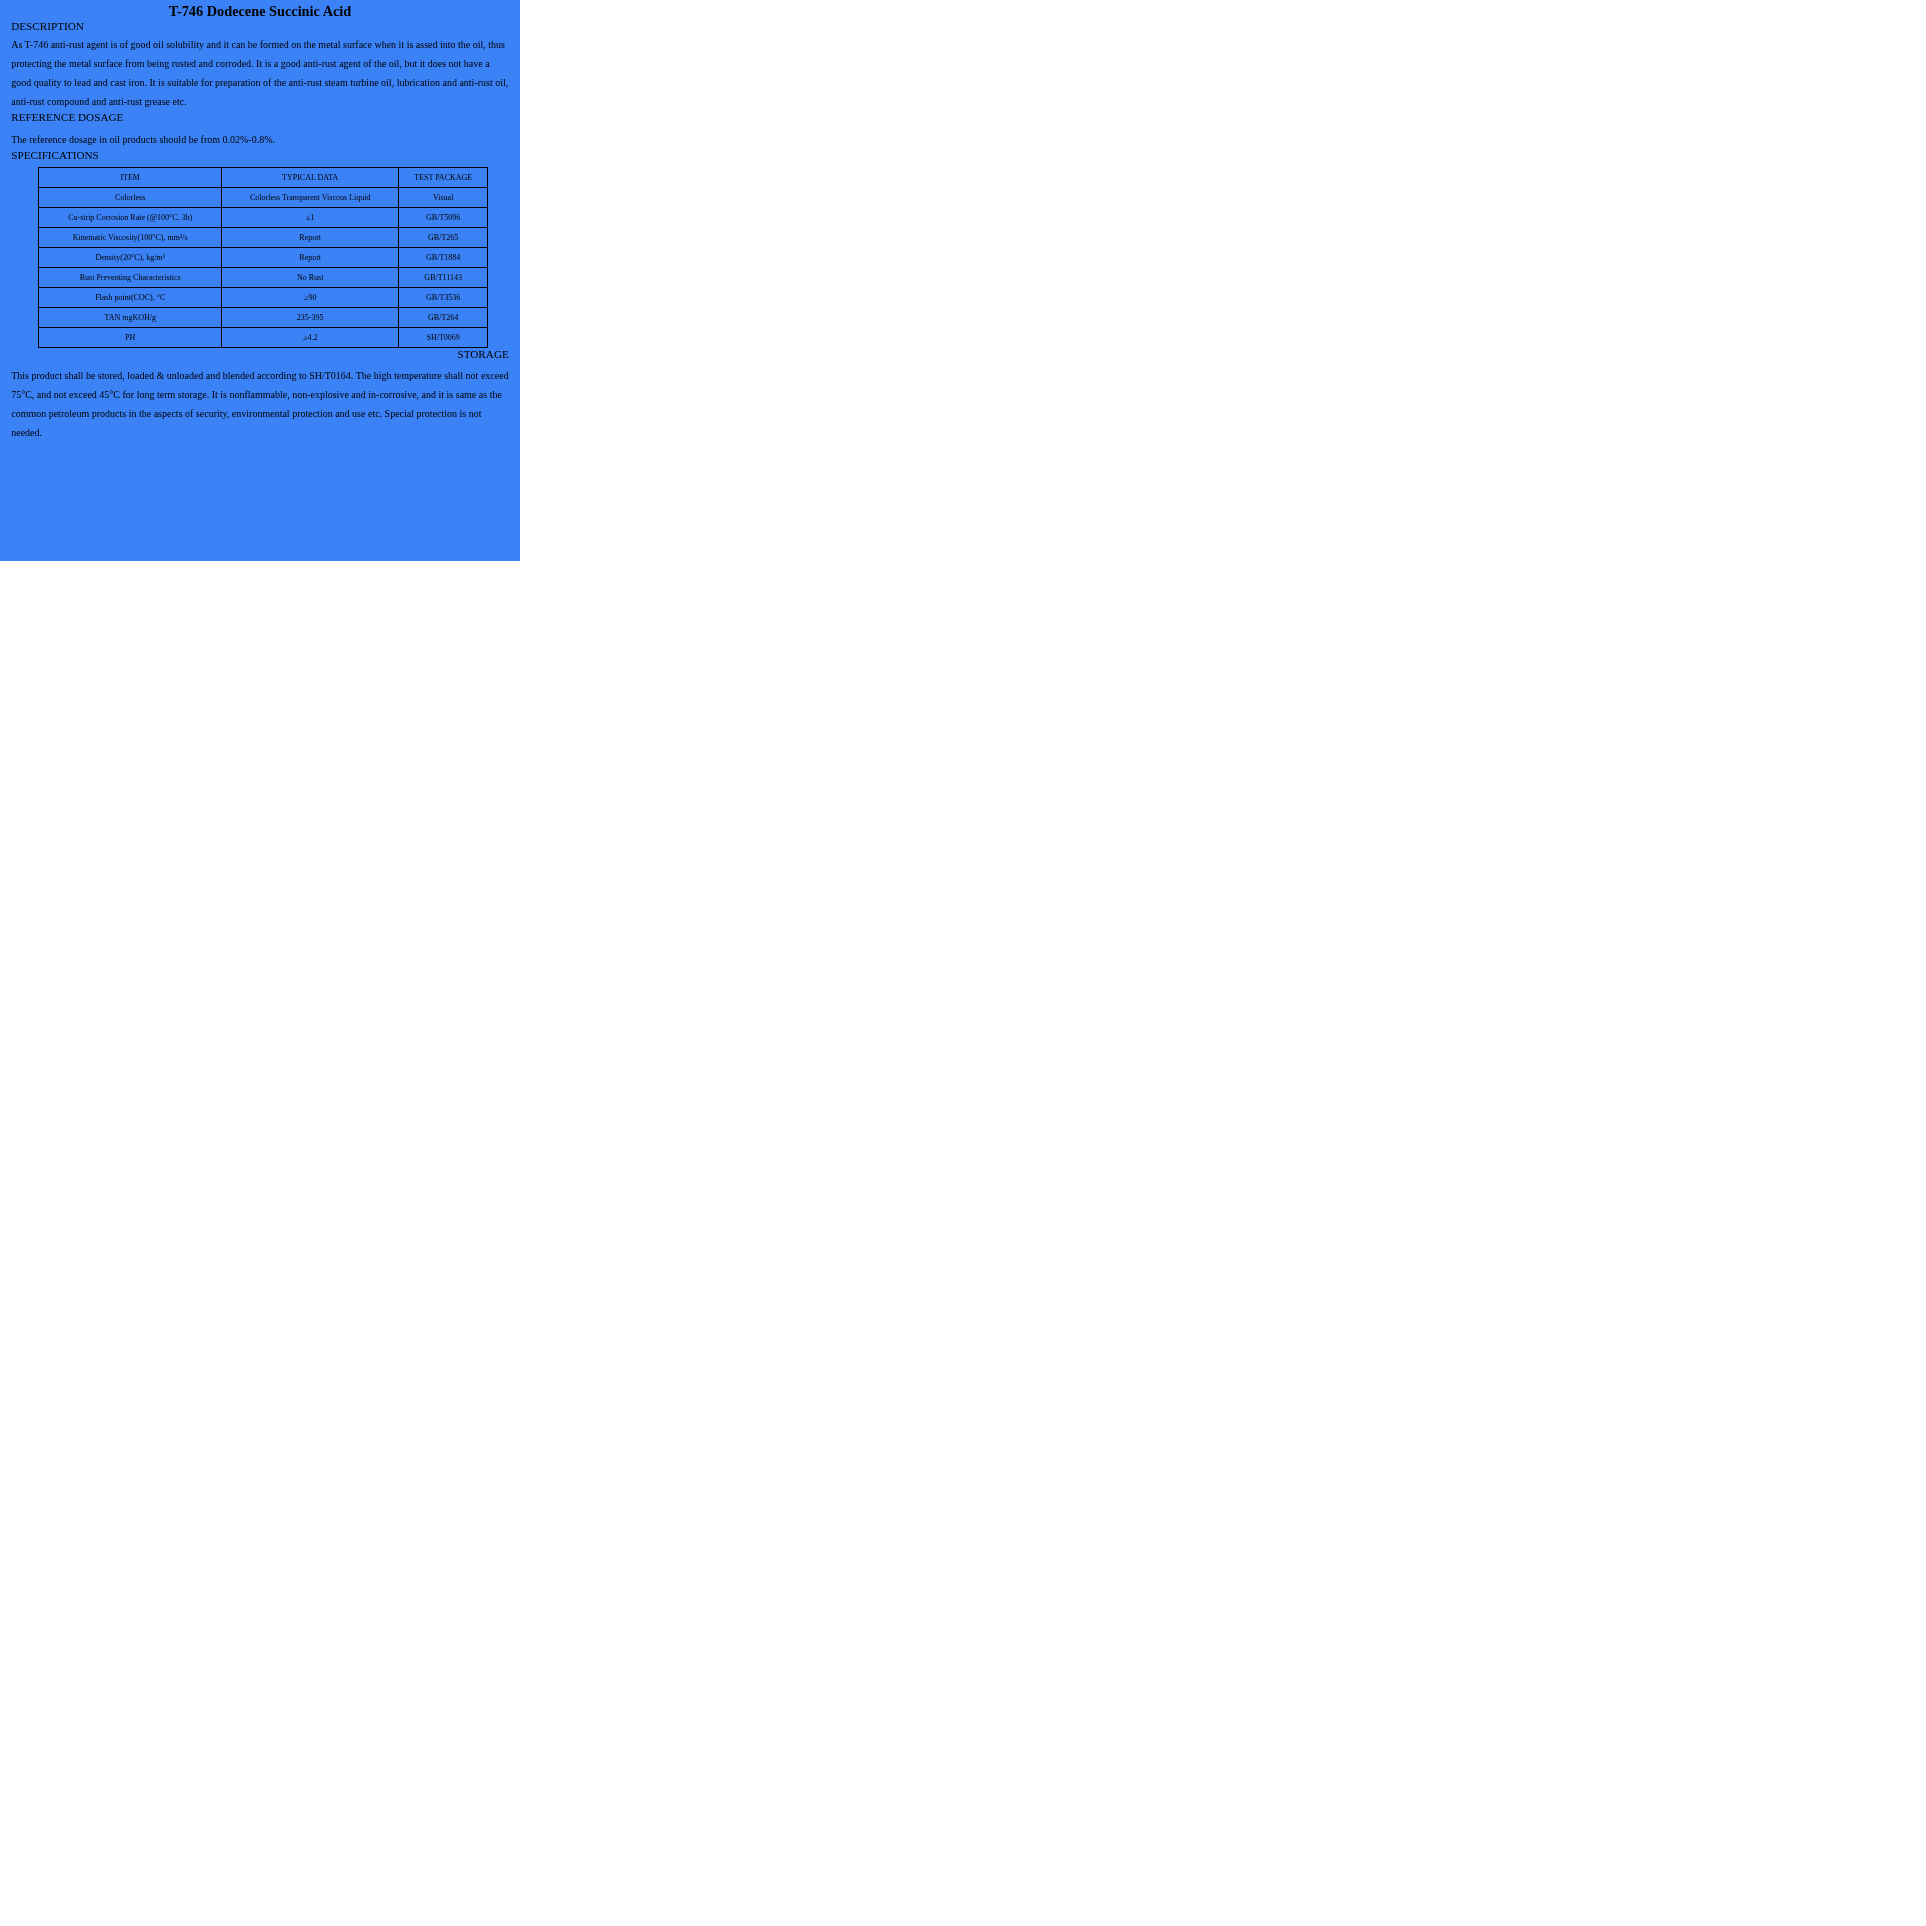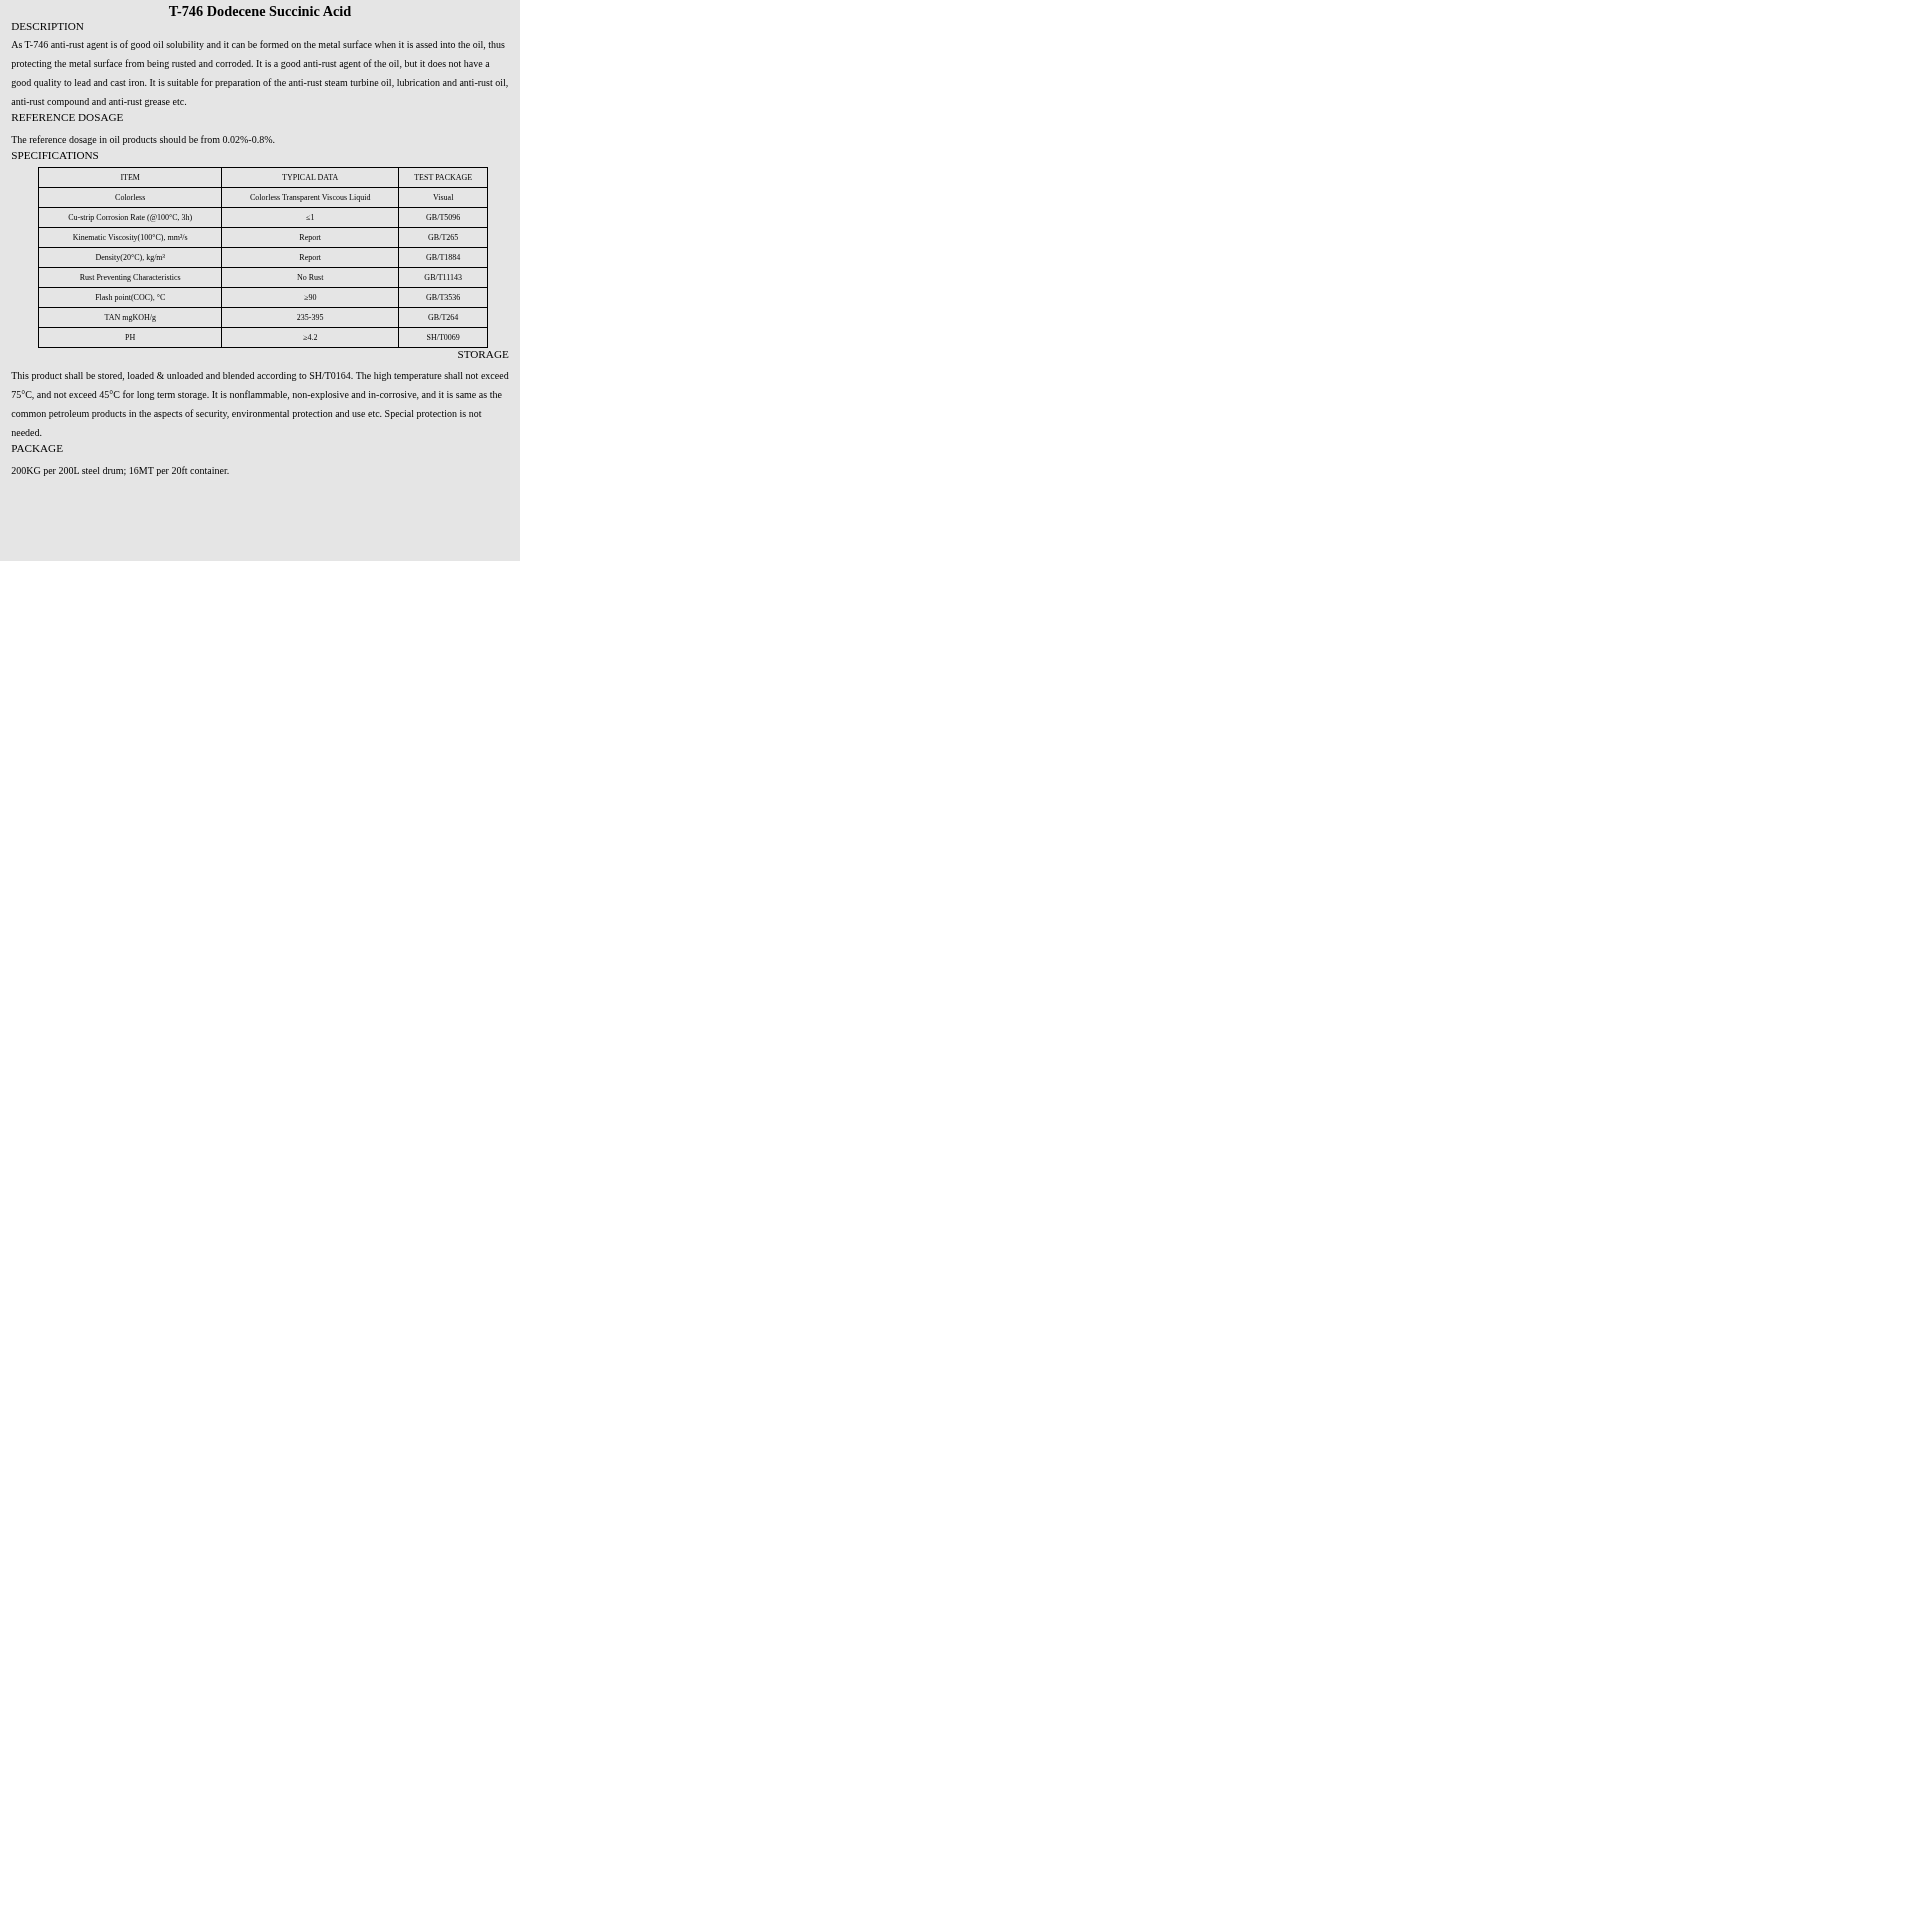--- a/index.html
+++ b/index.html
@@ -6,21 +6,21 @@
     margin: 0;
     padding: 0;
     background: #ffffff;
   }
   .page {
     position: relative;
     width: 520px;
     height: 561px;
     box-sizing: border-box;
     padding: 3.1px 11.2px 7.7px 11.2px;
-    background: #e5e5e5;
+    background: #3b82f6;
     color: #000000;
     font-family: "Liberation Serif", "DejaVu Serif", serif;
     overflow: hidden;
   }
   .title {
     margin: 0;
     font-size: 14.3px;
     font-weight: bold;
     line-height: 17.3px;
     text-align: center;
@@ -156,21 +156,15 @@
   <section>
     <h2 class="heading h-storage">STORAGE</h2>
     <div class="para tight">
       <div class="pline">This product shall be stored, loaded &amp; unloaded and blended according to SH/T0164. The high temperature shall not exceed</div>
       <div class="pline">75°C, and not exceed 45°C for long term storage. It is nonflammable, non-explosive and in-corrosive, and it is same as the</div>
       <div class="pline">common petroleum products in the aspects of security, environmental protection and use etc. Special protection is not</div>
       <div class="pline">needed.</div>
     </div>
   </section>
 
-  <section>
-    <h2 class="heading h-package">PACKAGE</h2>
-    <div class="para tight">
-      <div class="pline">200KG per 200L steel drum; 16MT per 20ft container.</div>
-    </div>
-  </section>
 
 </div>
 
 
 </body></html>

